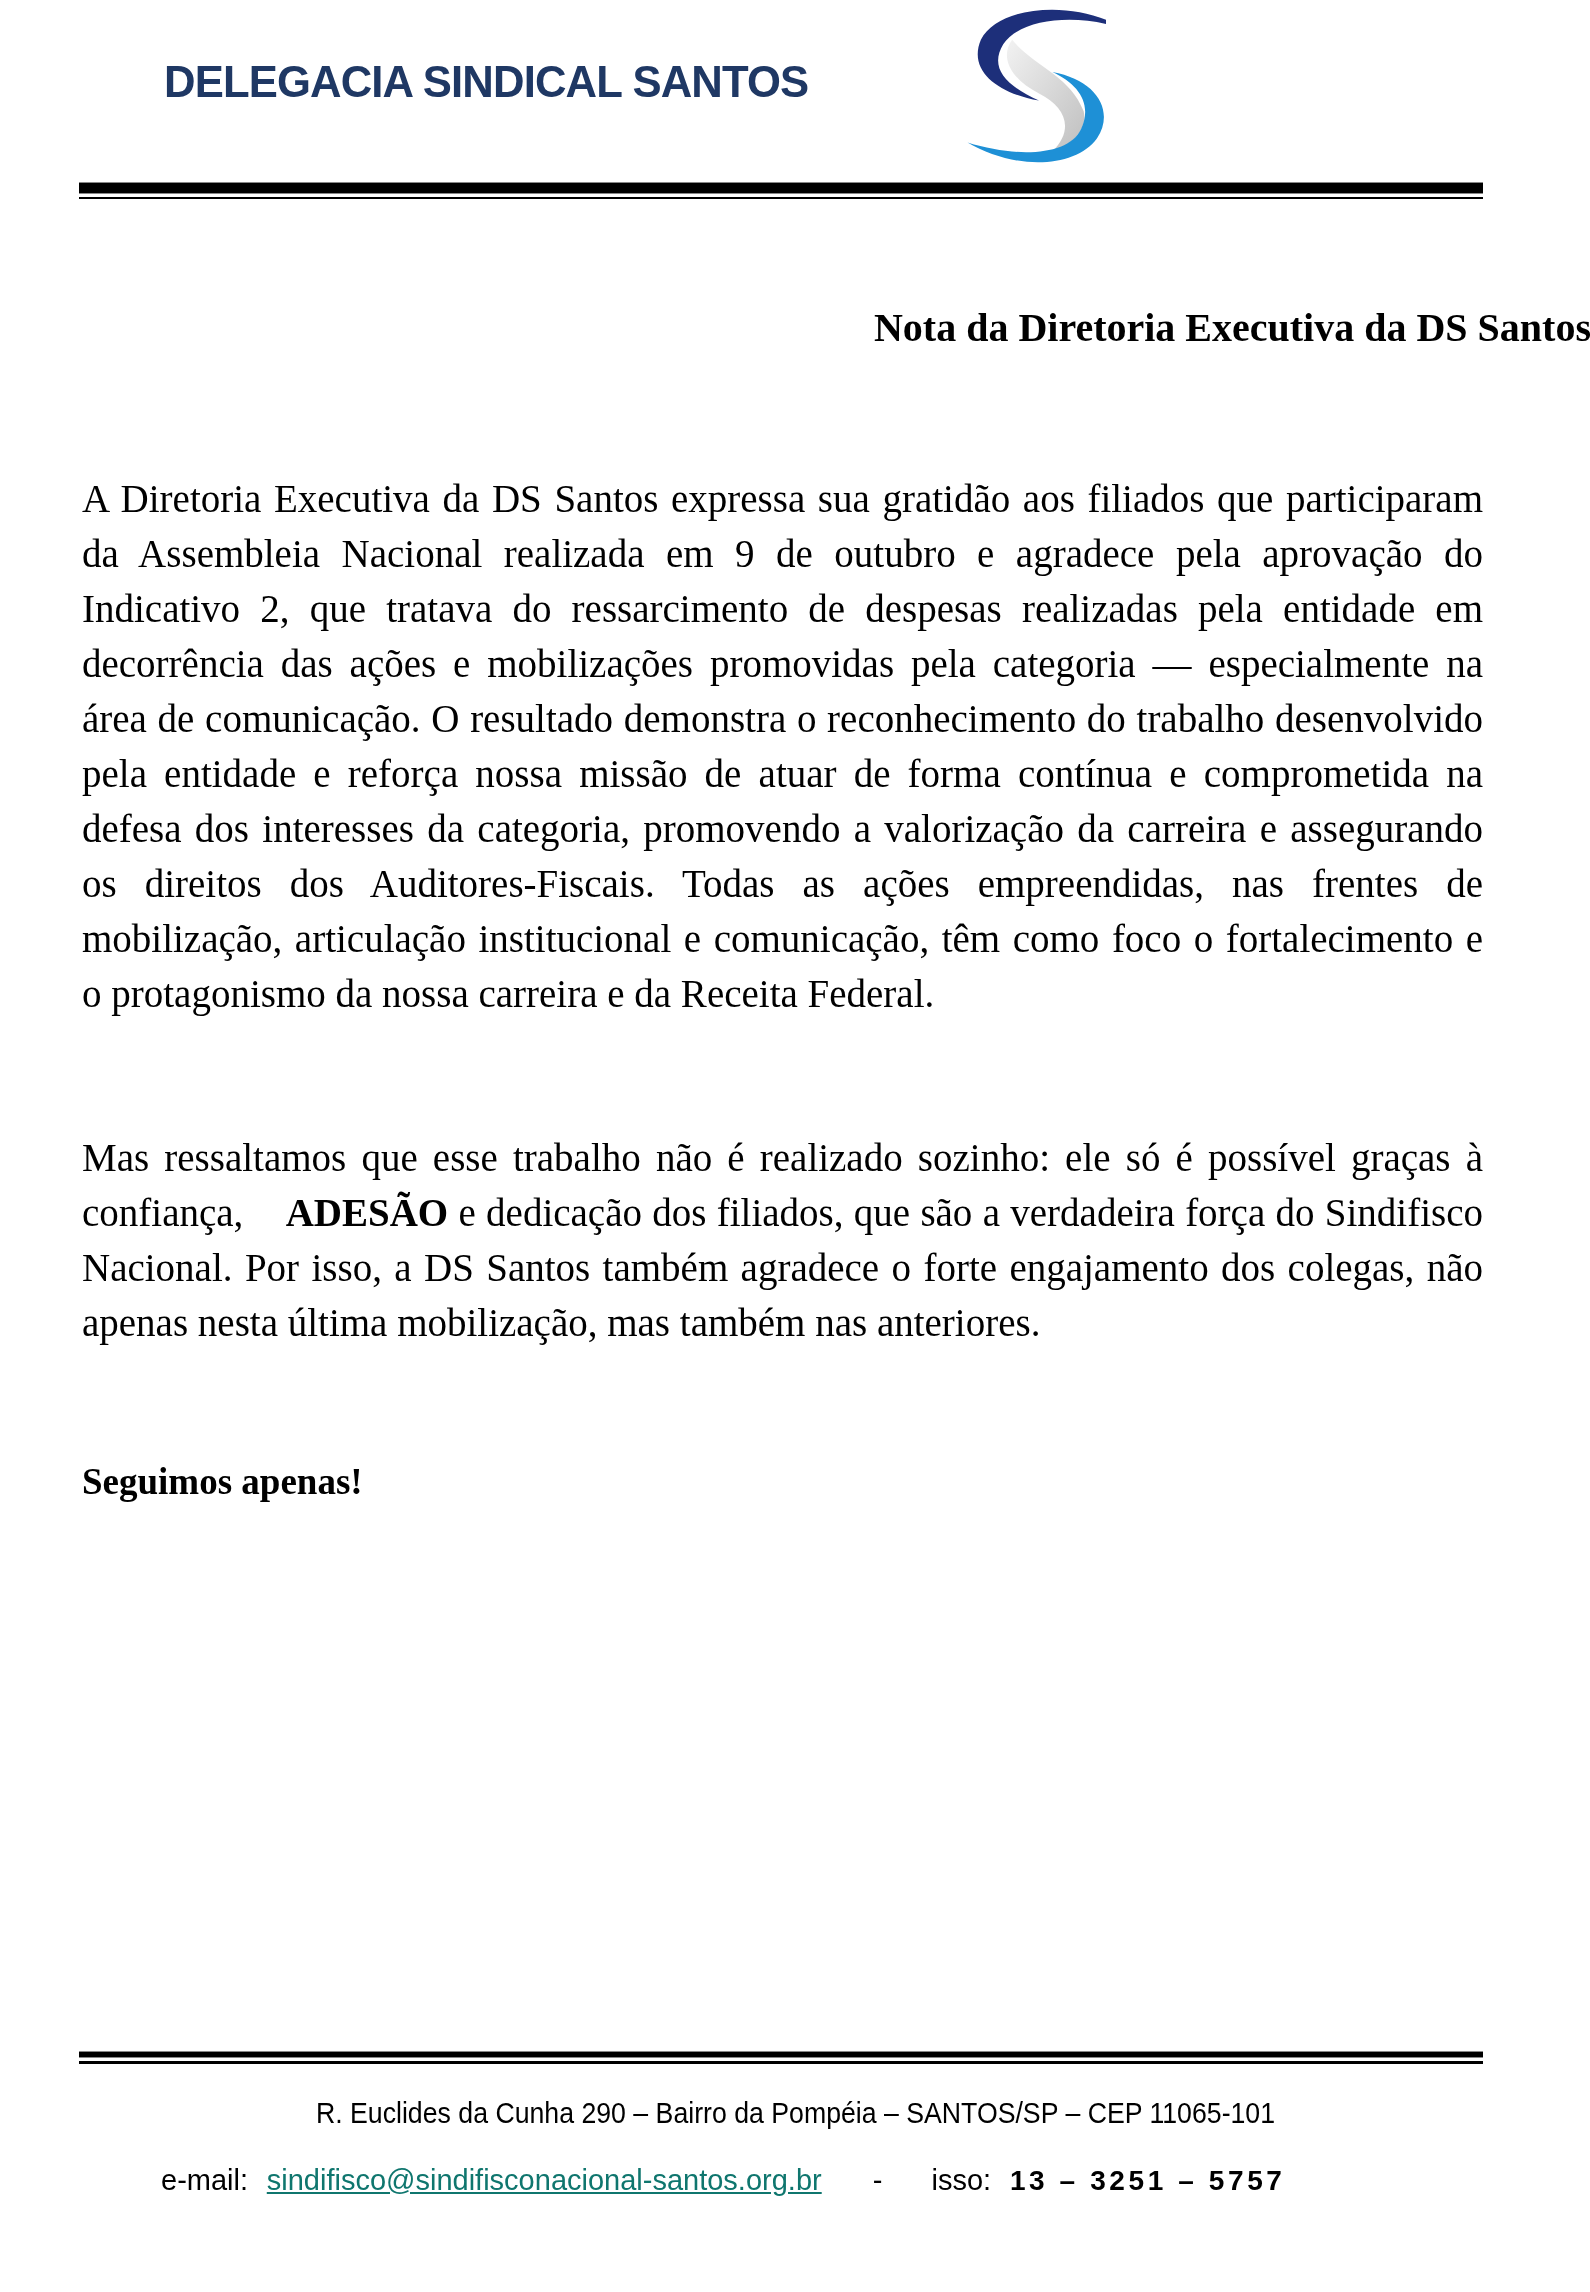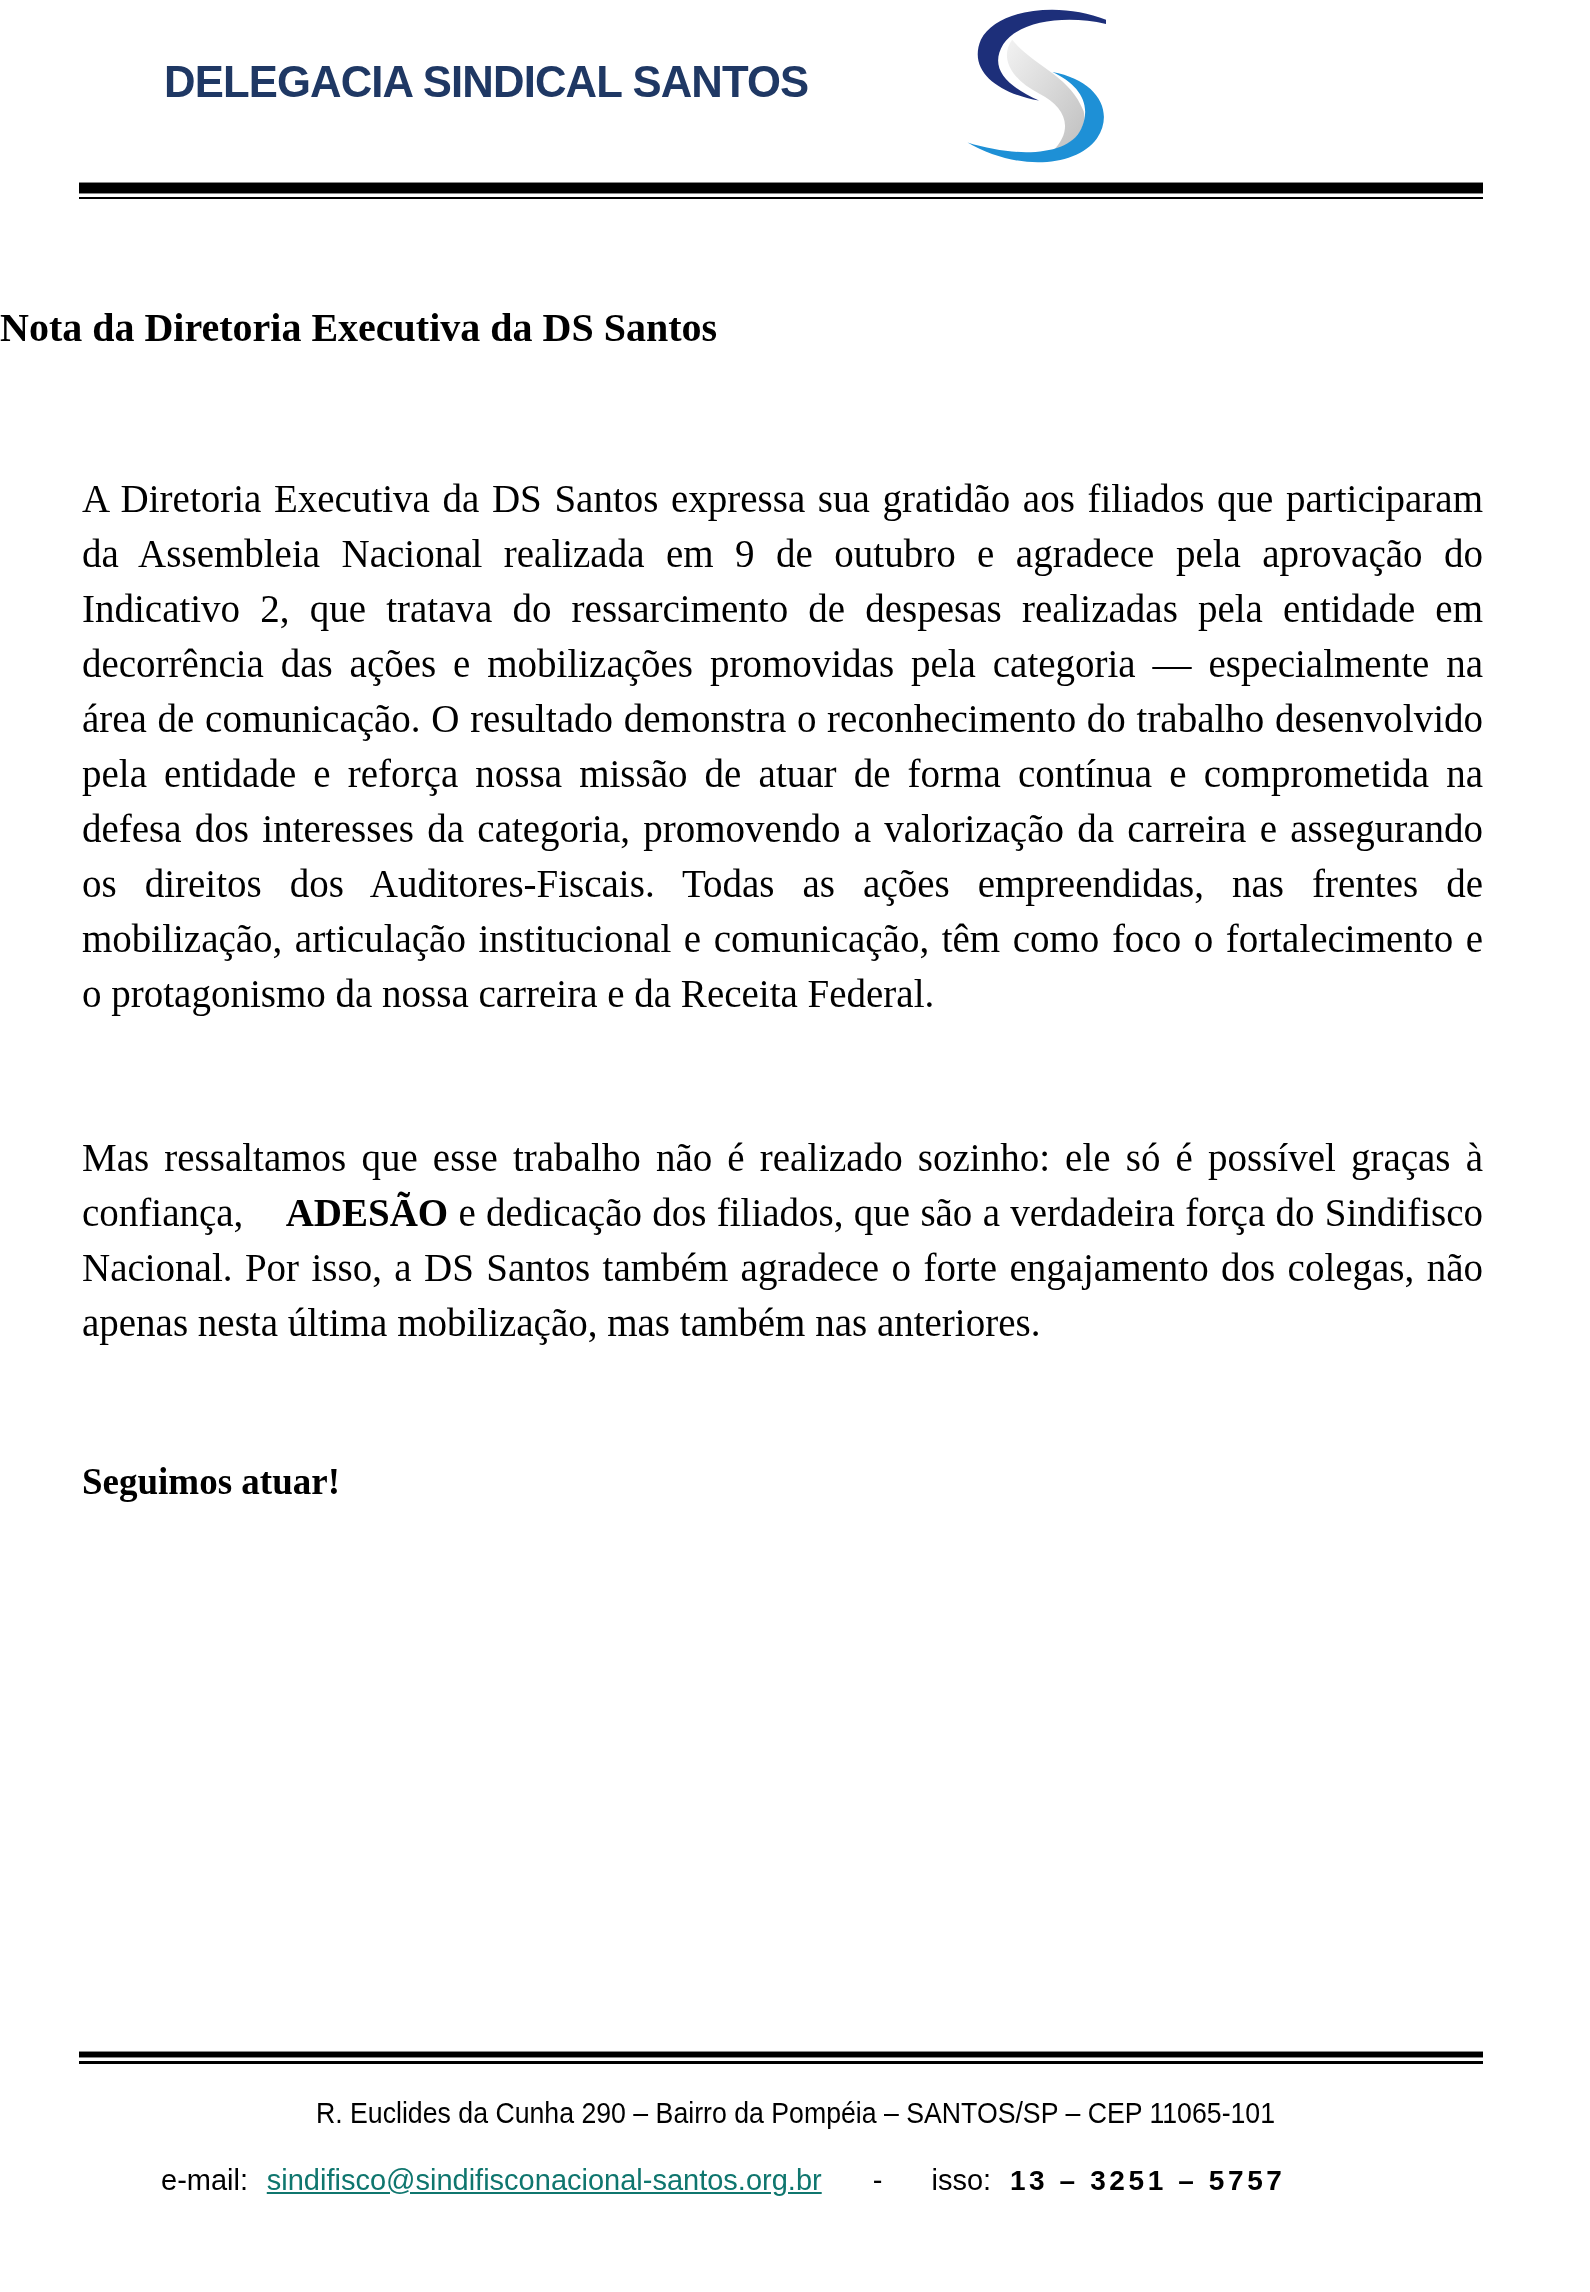--- a/index.html
+++ b/index.html
@@ -38,21 +38,21 @@
   .rule { position: absolute; left: 79px; width: 1404px; }
   .rule .thick { height: 9.9px; background: #000; border-top: 0.9px solid #888; border-bottom: 0.9px solid #888; }
   .rule .gap { height: 2.7px; background: #fff; }
   .rule .thin { height: 2.7px; background: #000; }
   .rule-top { top: 182px; }
   .rule-bottom { top: 2051px; }
   .rule-bottom .thick { height: 5.4px; }
 
   
   .doc-title {
-    position: absolute; left: 0; width: 1591px; top: 304px; text-align: left;
+    position: absolute; left: 0; width: 1591px; top: 304px; text-align: right;
     font-family: "Liberation Serif", serif; font-weight: bold; font-size: 40px; color: #000;
   }
   .body-text {
     position: absolute; left: 82px; width: 1401px;
     font-family: "Liberation Serif", serif; font-size: 39px; line-height: 55px;
     color: #000; text-align: justify; text-align-last: left;
   }
   .p1 { top: 471px; }
   .p2 { top: 1130px; }
   .body-text b { font-weight: bold; margin-left: 32px; }
@@ -104,21 +104,21 @@
       <div class="gap"></div>
       <div class="thin"></div>
   </div>
 
   <div class="doc-title">Nota da Diretoria Executiva da DS Santos</div>
 
   <div class="body-text p1">A Diretoria Executiva da DS Santos expressa sua gratidão aos filiados que participaram da Assembleia Nacional realizada em 9 de outubro e agradece pela aprovação do Indicativo 2, que tratava do ressarcimento de despesas realizadas pela entidade em decorrência das ações e mobilizações promovidas pela categoria — especialmente na área de comunicação. O resultado demonstra o reconhecimento do trabalho desenvolvido pela entidade e reforça nossa missão de atuar de forma contínua e comprometida na defesa dos interesses da categoria, promovendo a valorização da carreira e assegurando os direitos dos Auditores-Fiscais. Todas as ações empreendidas, nas frentes de mobilização, articulação institucional e comunicação, têm como foco o fortalecimento e o protagonismo da nossa carreira e da Receita Federal.</div>
 
   <div class="body-text p2"><span>Mas ressaltamos que esse trabalho não é realizado sozinho: ele só é possível graças à confiança, </span><b>ADESÃO</b><span> e dedicação dos filiados, que são a verdadeira força do Sindifisco Nacional. Por isso, a DS Santos também agradece o forte engajamento dos colegas, não apenas nesta última mobilização, mas também nas anteriores.</span></div>
 
-  <div class="closing">Seguimos atuar!</div>
+  <div class="closing">Seguimos apenas!</div>
 
   <div class="rule rule-bottom">
     <div class="thick"></div>
       <div class="gap"></div>
       <div class="thin"></div>
   </div>
 
   <div class="footer-address">R. Euclides da Cunha 290 – Bairro da Pompéia – SANTOS/SP – CEP 11065-101</div>
 
   <div class="footer-contact">

